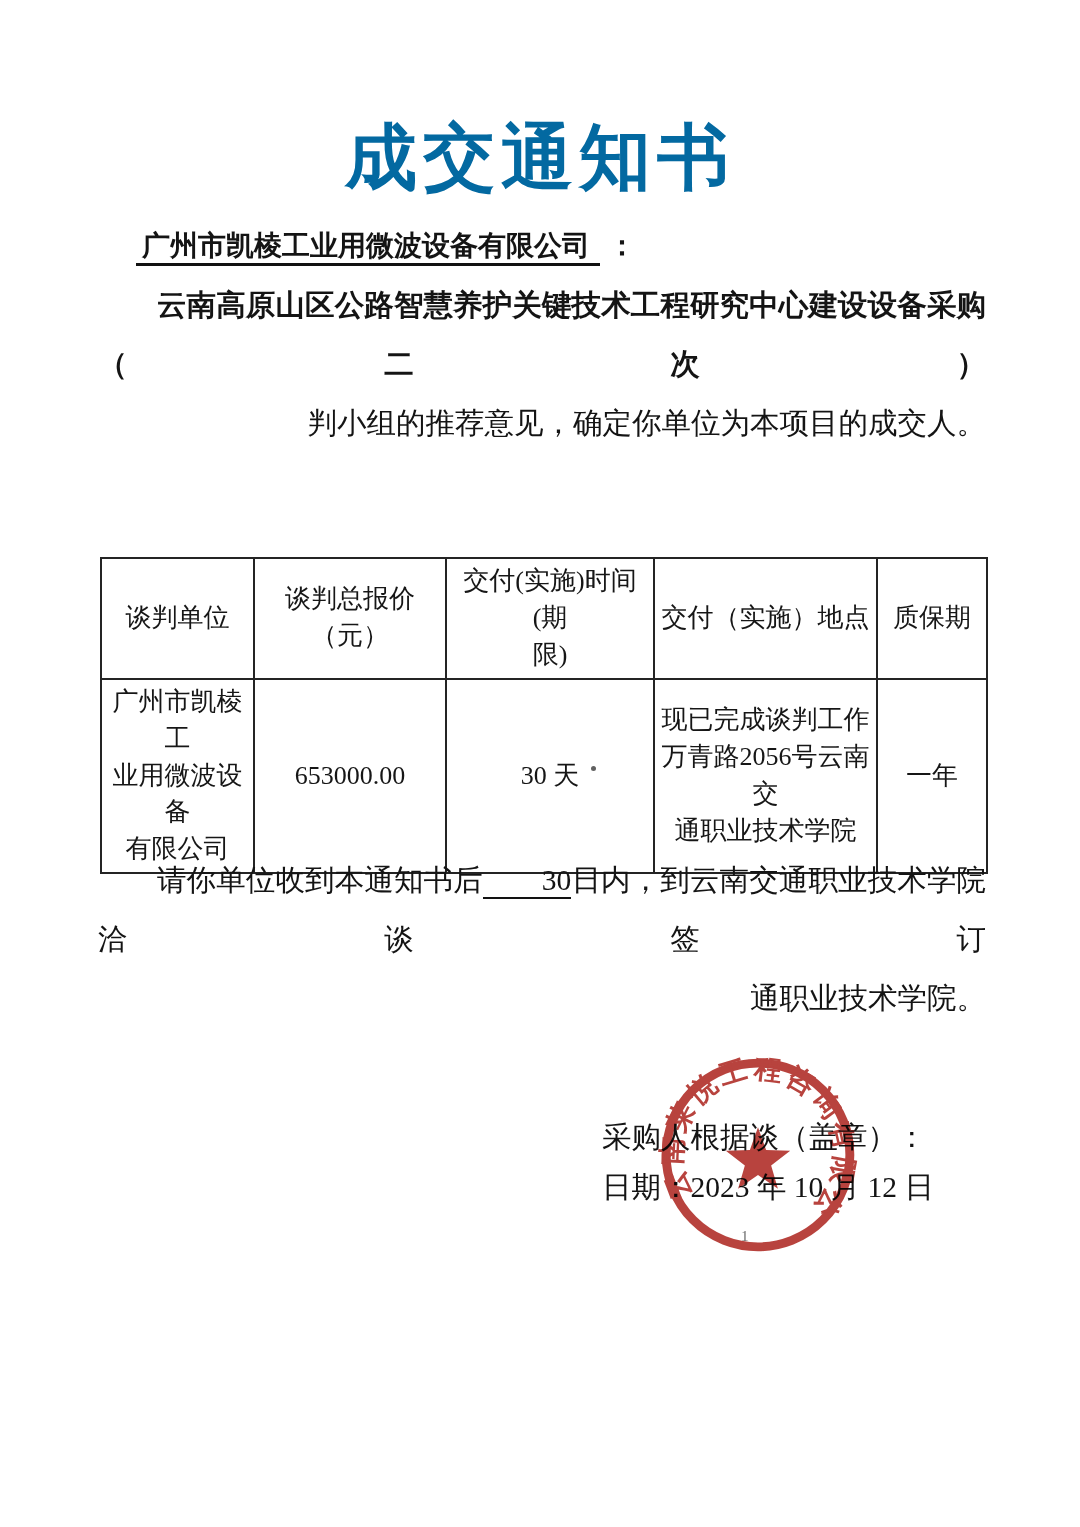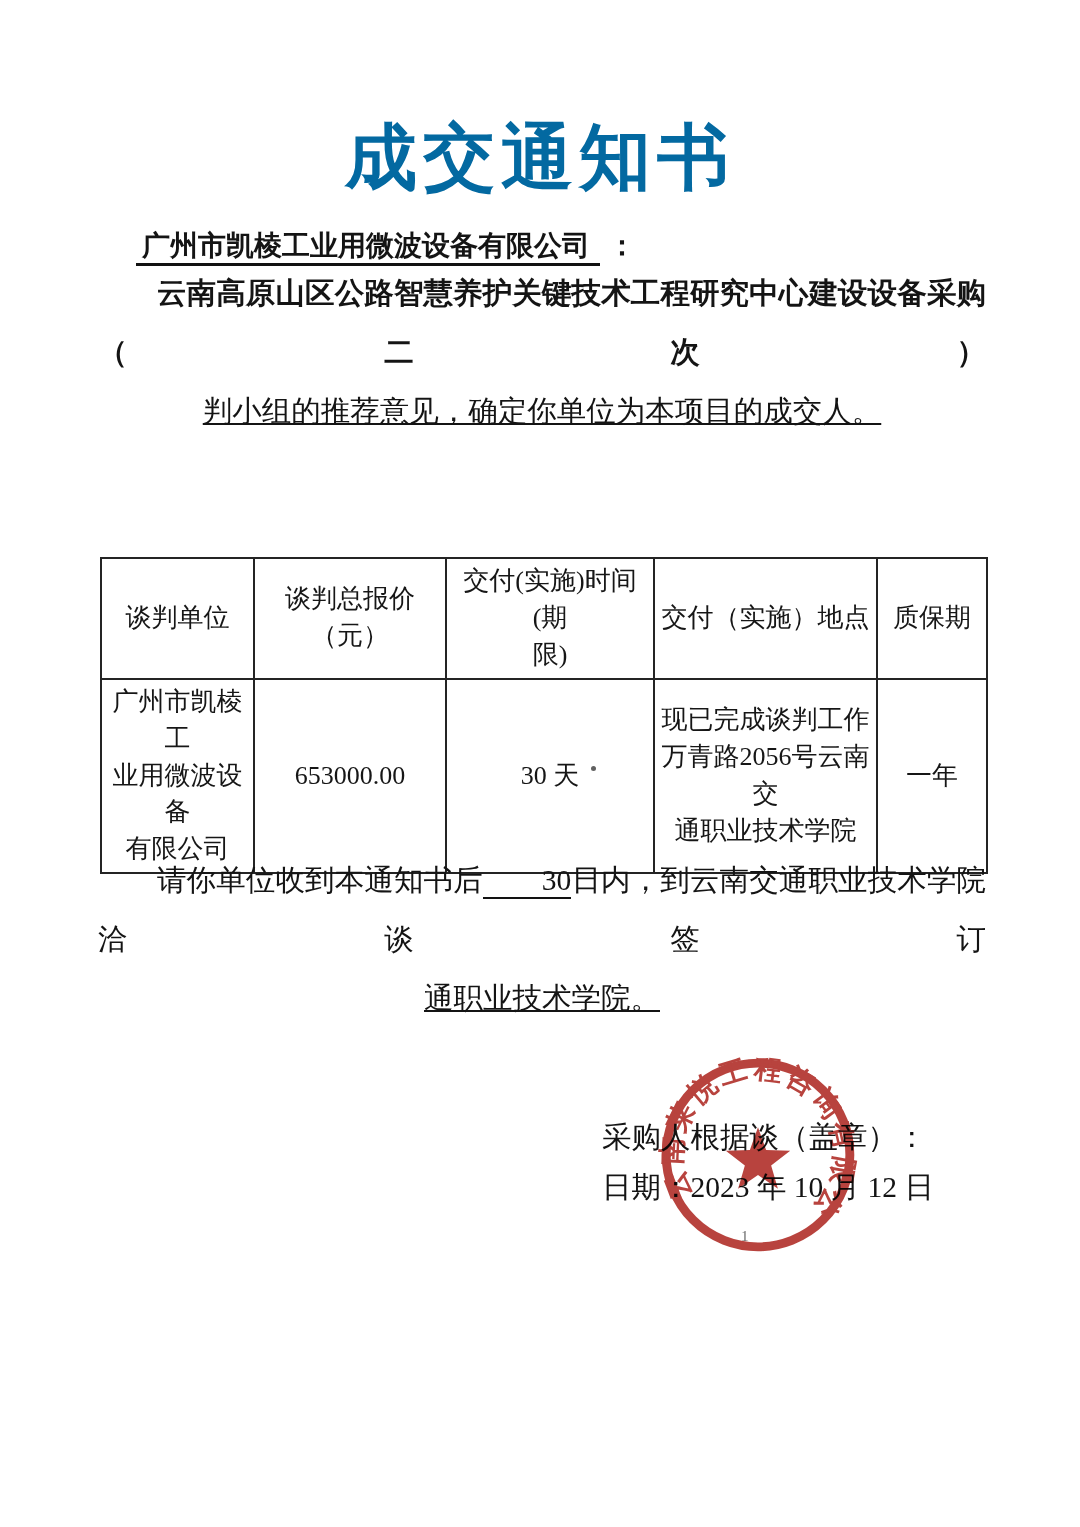--- a/index.html
+++ b/index.html
@@ -25,25 +25,25 @@
     position:absolute;top:226px;left:136px;
     font-size:28px;font-weight:bold;line-height:40px;
   }
   .recipient .uline{
     border-bottom:3px solid #121212;
     padding:0 10px 2px 6px;
   }
   .recipient .colon{padding-left:8px;}
   
   .intro{
-    position:absolute;top:264px;left:98px;width:888px;
+    position:absolute;top:276px;left:98px;width:888px;
     font-size:29.5px;line-height:59px;
   }
   .jline{text-align:justify;text-align-last:justify;}
-  .jline-last{text-align:center;text-decoration:underline;}
+  .jline-last{text-align:right;}
   .indent{text-indent:2em;}
   .b{font-weight:bold;}
   
   .award-table{
     position:absolute;top:557px;left:100px;
     border-collapse:collapse;table-layout:fixed;
     width:886px;
     font-size:26px;color:#161616;
   }
   .award-table th,.award-table td{

